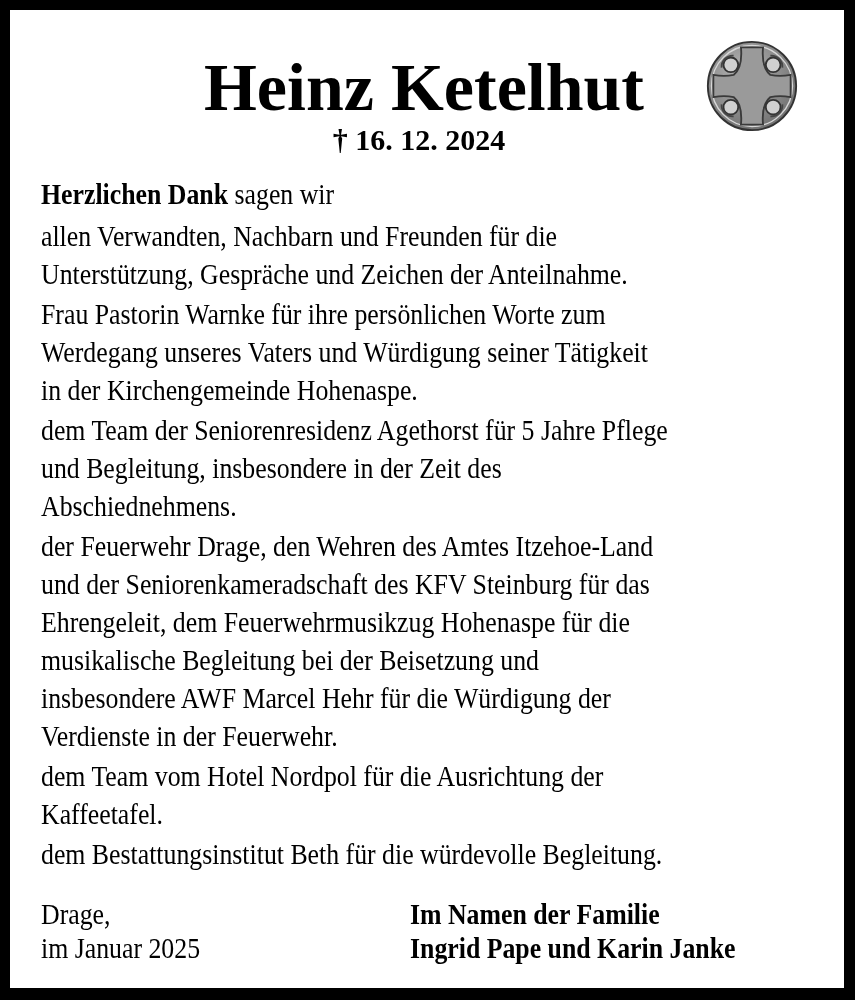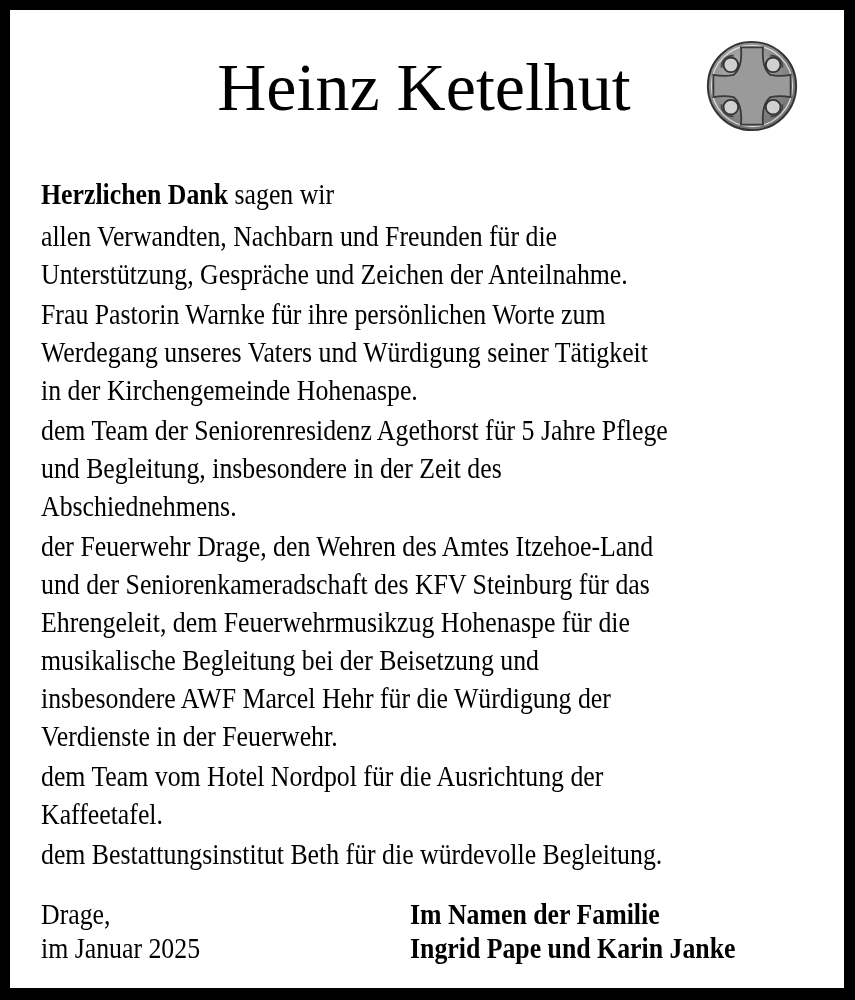--- a/index.html
+++ b/index.html
@@ -4,21 +4,21 @@
 <style>
   html, body { margin:0; padding:0; }
   body { width:855px; height:1000px; background:#000; position:relative; overflow:hidden; }
   .card {
     position:absolute; left:10px; top:10px; width:834px; height:978px;
     background:#fff;
   }
   .serif { font-family:"Liberation Serif", "DejaVu Serif", serif; color:#000; }
   .title {
     position:absolute; left:0; width:100%; top:38px; text-align:center;
-    font-size:68px; line-height:78px; font-weight:normal;
+    font-size:68px; line-height:78px; font-weight:bold;
     padding-right:6px; box-sizing:border-box;
   }
   .date {
     position:absolute; left:0; width:100%; top:112px; text-align:center;
     font-size:30px; line-height:36px; font-weight:bold;
     padding-right:16px; box-sizing:border-box;
   }
   .emblem { position:absolute; left:696px; top:30px; width:92px; height:92px; }
   .line {
     position:absolute; left:31px; white-space:nowrap;
@@ -31,20 +31,21 @@
     transform-origin:0 0; transform:scaleX(0.86);
   }
   .foot.bold { font-weight:bold; }
 </style>
 </head>
 <body>
 
 <div class="card">
 
   <div class="title serif">Heinz Ketelhut</div>
+  <div class="date serif">† 16. 12. 2024</div>
 
   <svg class="emblem" viewBox="0 0 100 100">
     <defs>
       <radialGradient id="g" cx="40%" cy="35%" r="70%">
         <stop offset="0%" stop-color="#b8b8b8"></stop>
         <stop offset="100%" stop-color="#6e6e6e"></stop>
       </radialGradient>
     </defs>
     <circle cx="50" cy="50" r="48" fill="url(#g)" stroke="#333" stroke-width="2"></circle>
     <circle cx="50" cy="50" r="44" fill="none" stroke="#d8d8d8" stroke-width="1.5"></circle>

